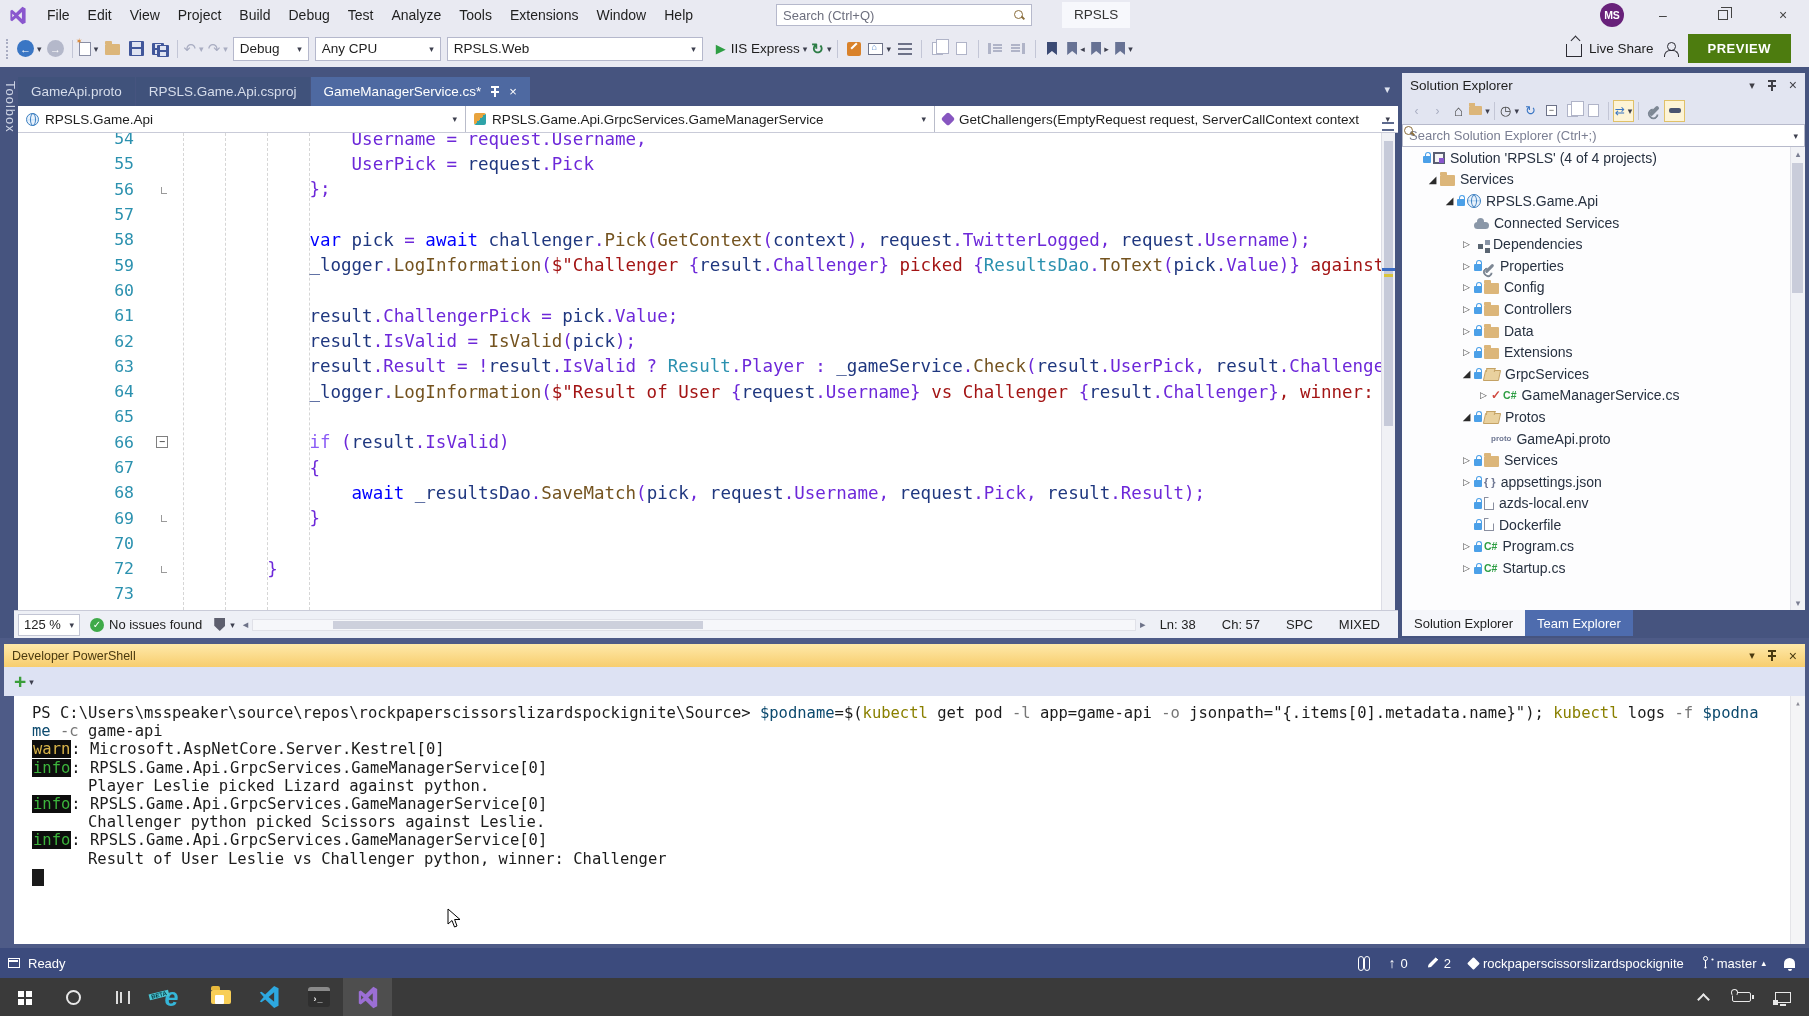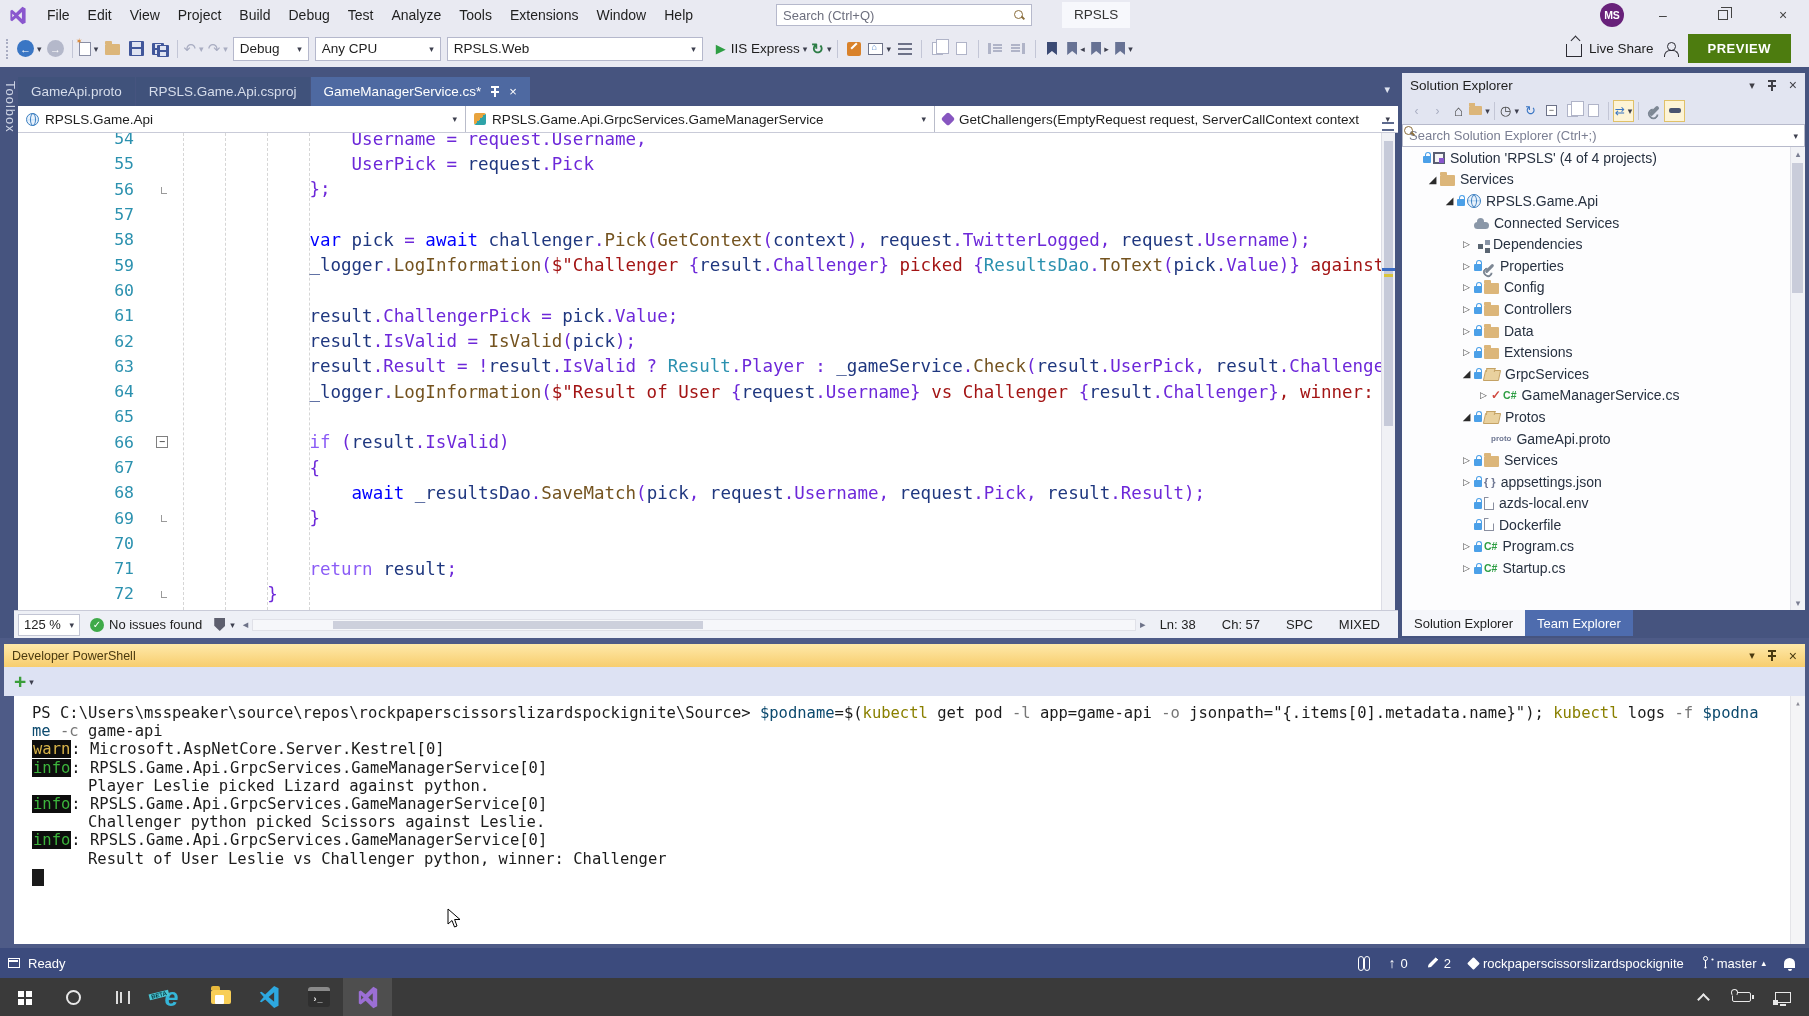--- a/index.html
+++ b/index.html
@@ -474,25 +474,20 @@
             <span class="foldend"></span>
           </span>
           <span class="ctext" style="padding-left: 12ch;"><span class="tk-p">}</span></span>
         </div>
         <div class="crow">
           <span class="ln">70</span>
           <span class="foldcol"></span>
           <span class="ctext"></span>
         </div>
         <div class="crow">
-          <span class="ln">71</span>
-          <span class="foldcol"></span>
-          <span class="ctext" style="padding-left: 12ch;"><span class="tk-c">return</span><span class="tk-p"> </span><span class="tk-i">result</span><span class="tk-p">;</span></span>
-        </div>
-        <div class="crow">
           <span class="ln">72</span>
           <span class="foldcol">
             <span class="foldend"></span>
           </span>
           <span class="ctext" style="padding-left: 8ch;"><span class="tk-p">}</span></span>
         </div>
         <div class="crow">
           <span class="ln">73</span>
           <span class="foldcol"></span>
           <span class="ctext"></span>

